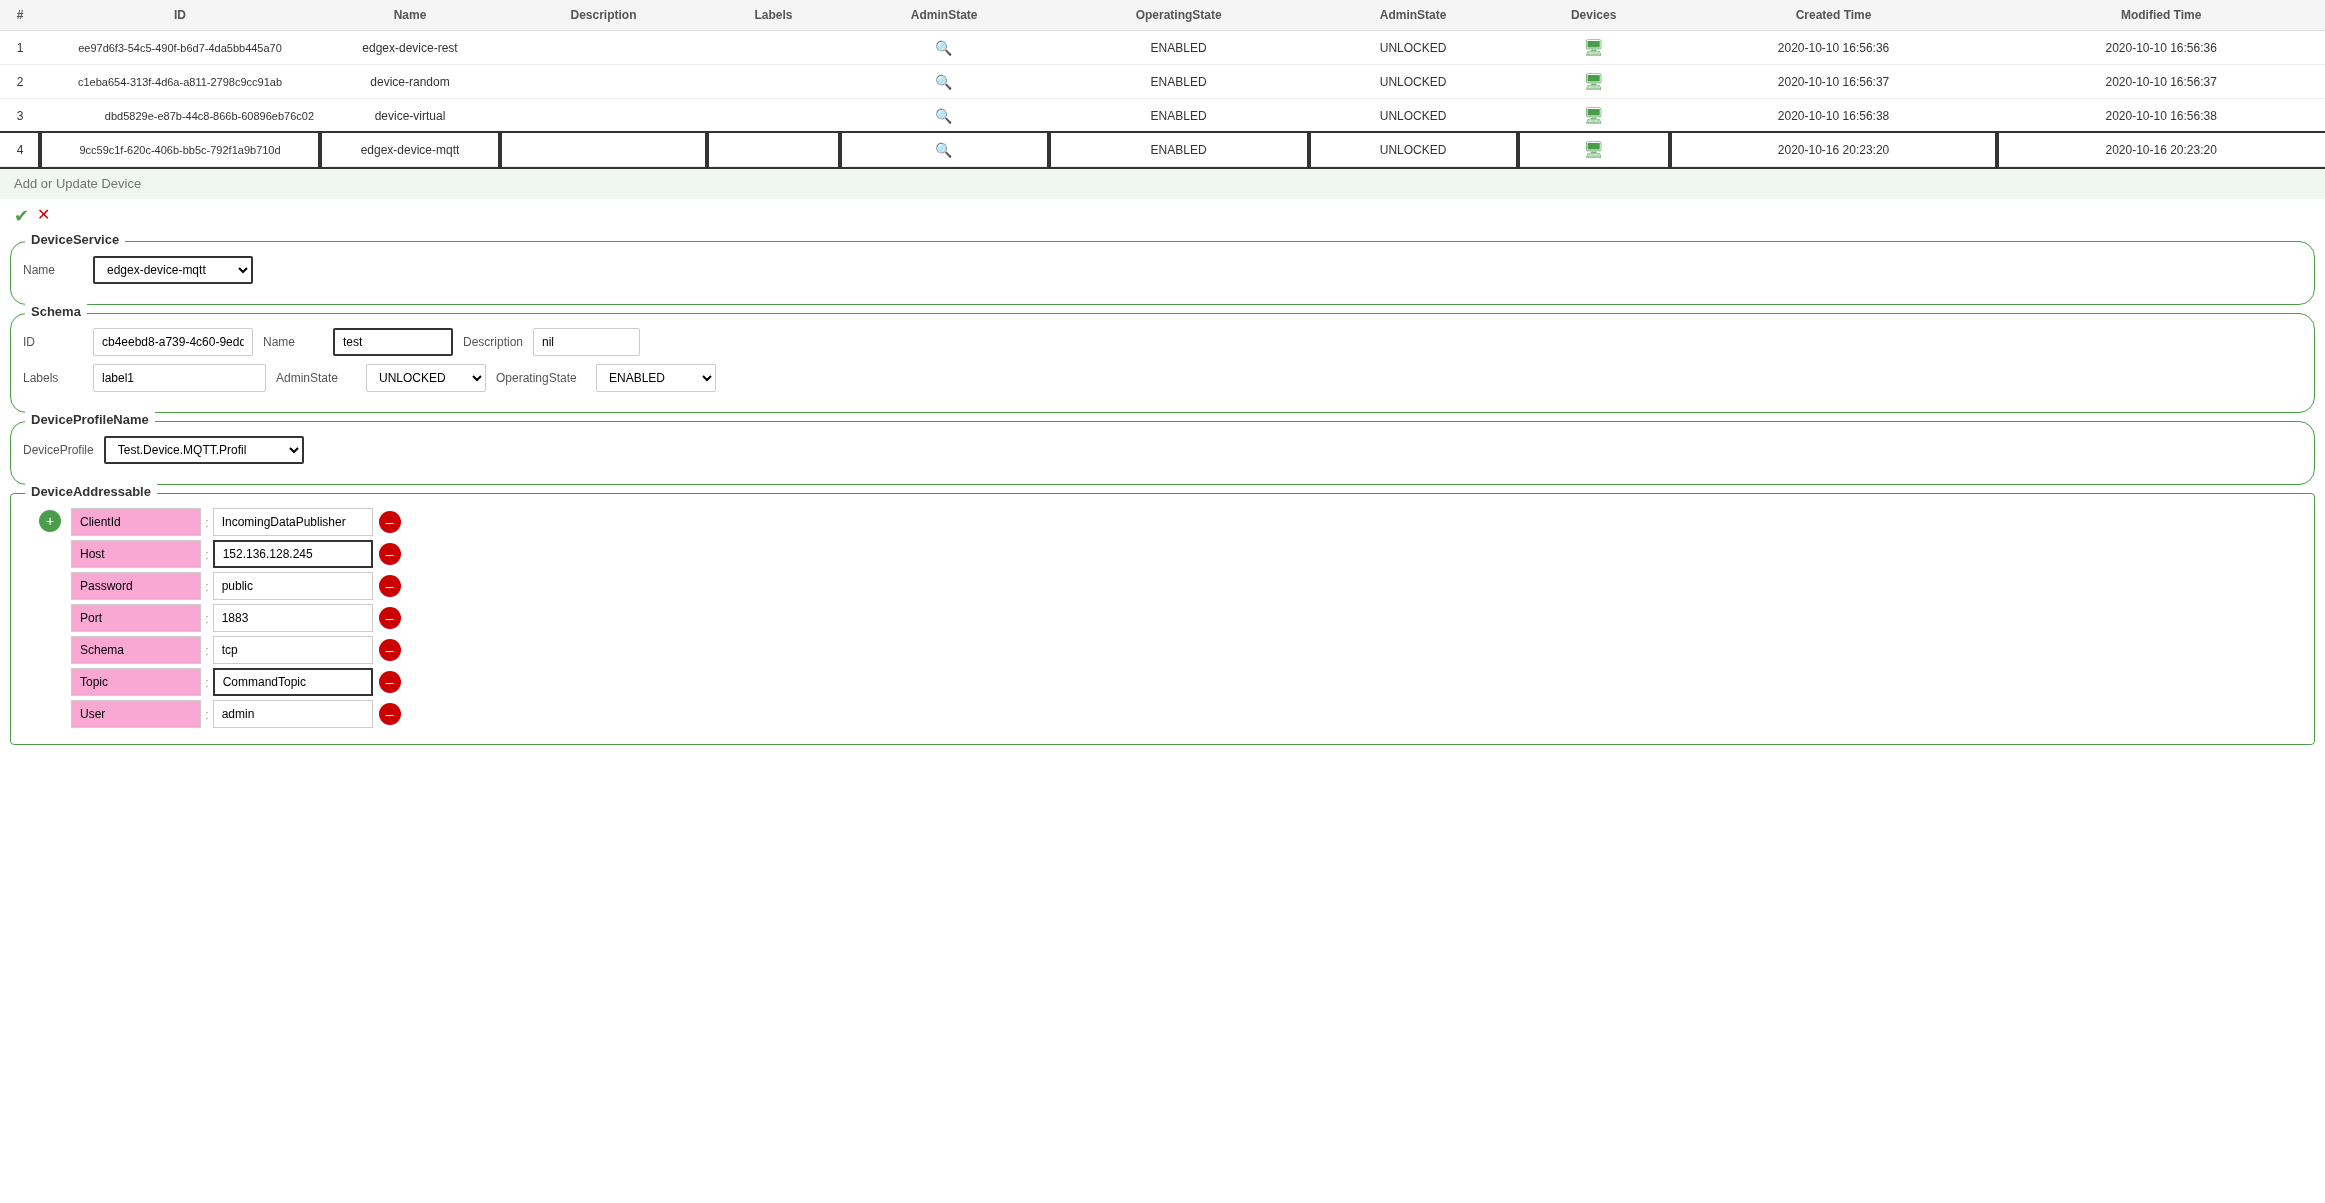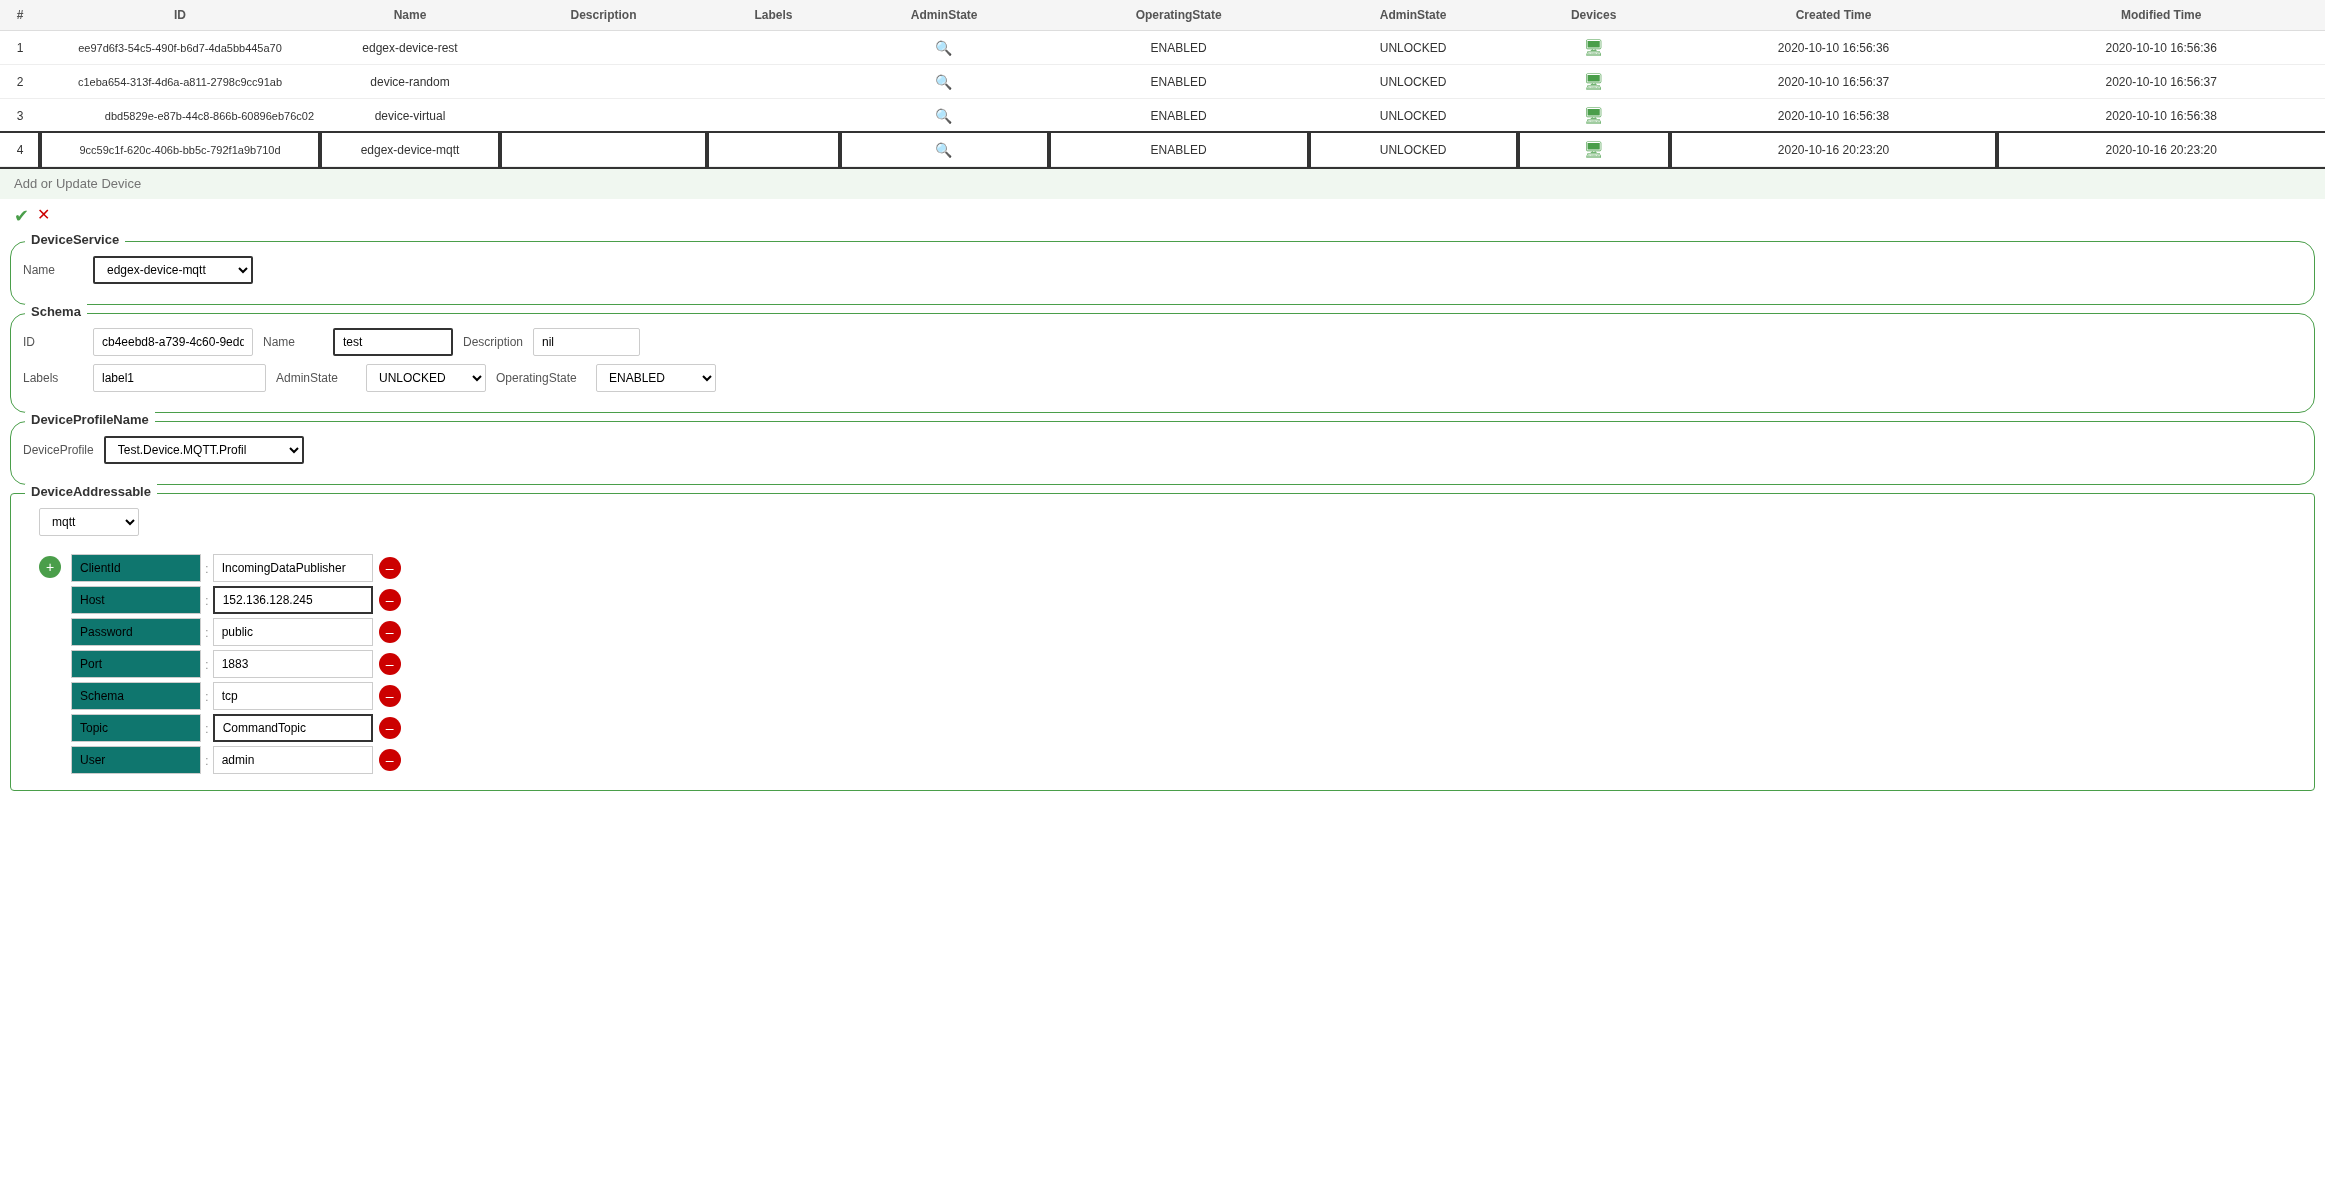--- a/index.html
+++ b/index.html
@@ -49,21 +49,21 @@
     .dp-select { width: 200px; }
 
     
     .addr-section { border: 1px solid #4a9e4a; border-radius: 4px; margin: 8px 10px; padding: 14px 28px 12px; position: relative; }
     .addr-protocol-select { width: 100px; margin-bottom: 10px; }
     .addr-table { display: flex; gap: 0; }
     .addr-left { display: flex; flex-direction: column; gap: 4px; margin-right: 10px; }
     .addr-add-btn { width: 22px; height: 22px; background: #4a9e4a; color: #fff; border: none; border-radius: 50%; cursor: pointer; font-size: 14px; display: flex; align-items: center; justify-content: center; margin-top: 2px; }
     .addr-rows { flex: 1; }
     .addr-row { display: flex; align-items: center; gap: 0; margin-bottom: 4px; }
-    .addr-row-key { border: 1px solid #ccc; padding: 4px 8px; font-size: 12px; width: 130px; height: 28px; background: #0f766e; }
+    .addr-row-key { border: 1px solid #ccc; padding: 4px 8px; font-size: 12px; width: 130px; height: 28px; background: #f9a8d4; }
     .addr-row-sep { padding: 0 4px; color: #999; }
     .addr-row-val { border: 1px solid #ccc; padding: 4px 8px; font-size: 12px; width: 160px; height: 28px; }
     .addr-row-del { width: 22px; height: 22px; background: #cc0000; color: #fff; border: none; border-radius: 50%; cursor: pointer; font-size: 14px; display: flex; align-items: center; justify-content: center; margin-left: 6px; }
     .addr-row-val.highlighted { border: 2px solid #333; }
   </style>
 </head>
 <body>
 
 <div>
   <table>
@@ -178,23 +178,20 @@
 <div class="form-section">
   <span class="section-legend">DeviceProfileName</span>
   <div class="form-row">
     <span class="field-label">DeviceProfile</span>
     <select class="field-select dp-select highlighted-select" id="dp-select"><option value="Test.Device.MQTT.Profil">Test.Device.MQTT.Profil</option><option value="profile-random">profile-random</option><option value="profile-virtual">profile-virtual</option><option value="profile-rest">profile-rest</option></select>
   </div>
 </div>
 
 <div class="form-section addr-section">
   <span class="section-legend">DeviceAddressable</span>
-  <div class="form-row">
-    <select class="field-select addr-protocol-select" id="addr-protocol-select"><option value="mqtt">mqtt</option><option value="http">http</option><option value="tcp">tcp</option></select>
-  </div>
   <div class="addr-table">
     <div class="addr-left">
       <button class="addr-add-btn">+</button>
     </div>
     <div class="addr-rows" id="addr-rows">
         <div class="addr-row">
       <input type="text" class="addr-row-key" value="ClientId" style="">
       <span class="addr-row-sep">:</span>
       <input type="text" class="addr-row-val" value="IncomingDataPublisher" style="">
       <button class="addr-row-del">–</button>

